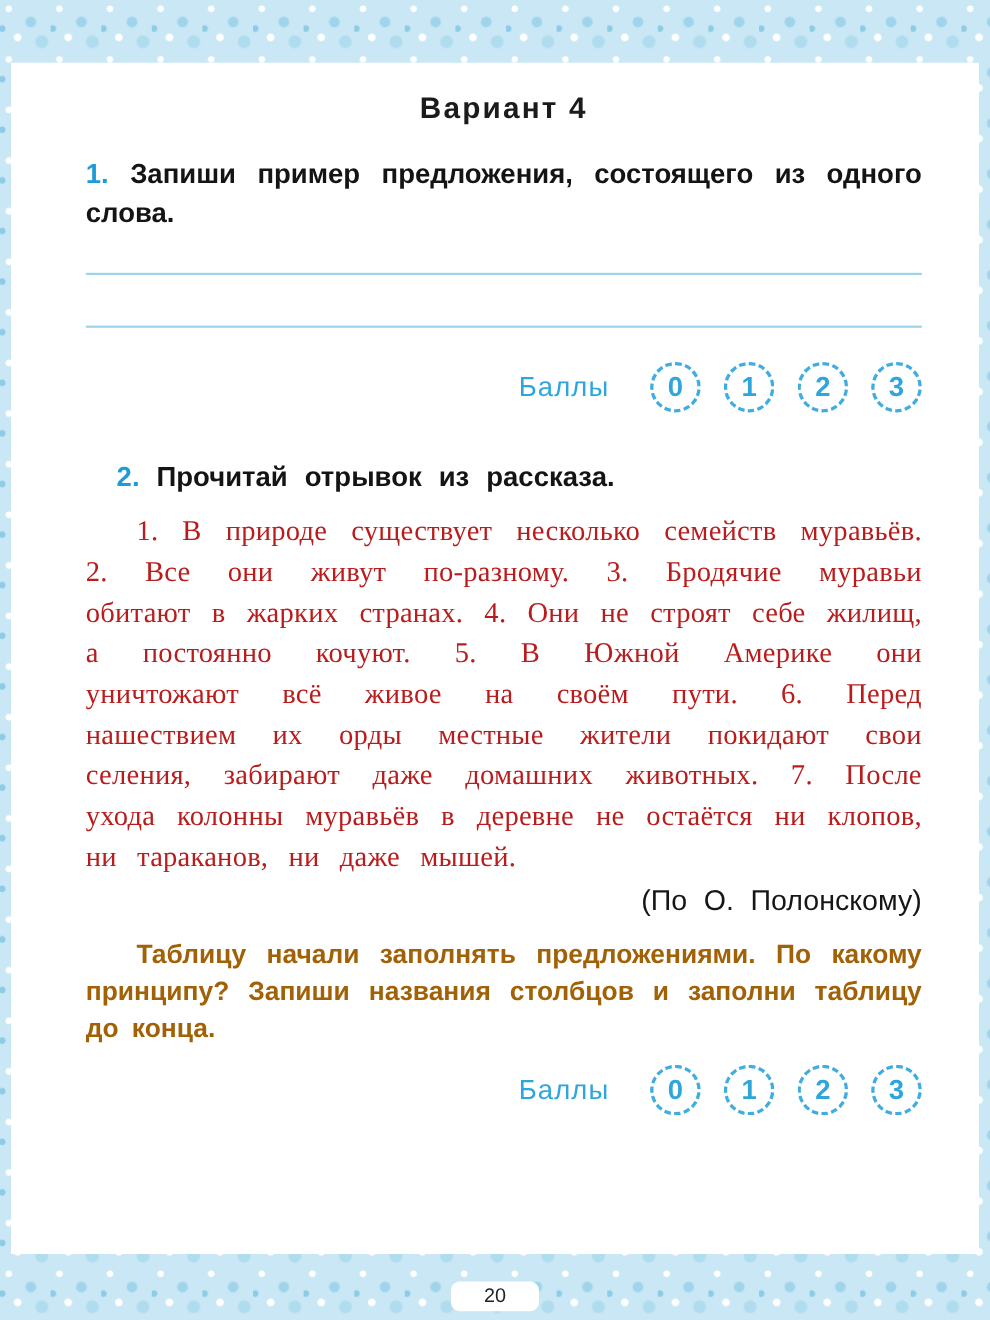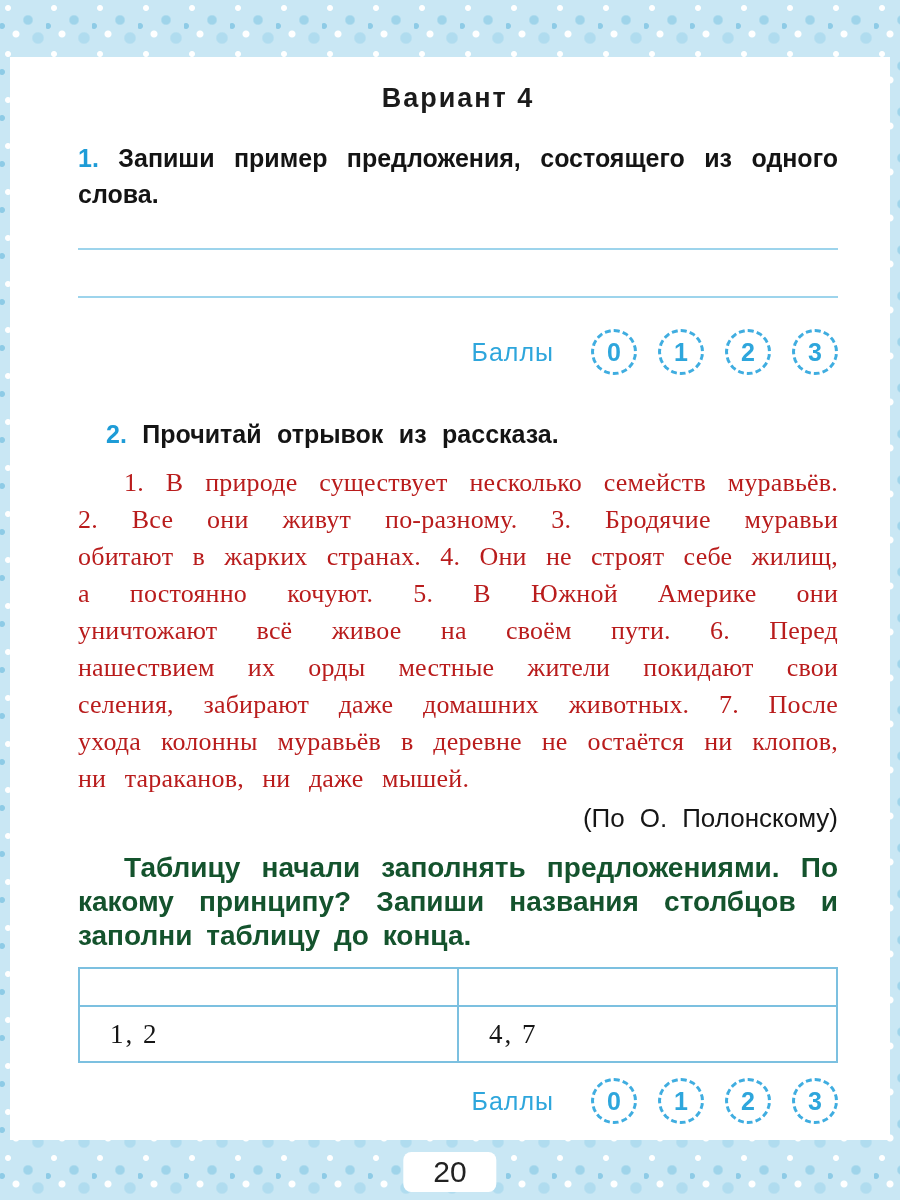--- a/index.html
+++ b/index.html
@@ -51,40 +51,40 @@
     font-size:26px;line-height:37px;color:#b91c1c;
     text-align:justify;word-spacing:0.45em;letter-spacing:0.2px;
     text-indent:46px;margin:12px 0 0 0;
   }
   .attribution{
     font-family:Liberation Sans, sans-serif;
     font-size:26px;line-height:38px;color:#161616;
     text-align:right;word-spacing:0.3em;margin:2px 0 0 0;
   }
   .instruction{
-    font-size:28px;line-height:34px;font-weight:bold;color:#14532d;
+    font-size:24px;line-height:34px;font-weight:bold;color:#a16207;
     text-align:justify;word-spacing:0.22em;text-indent:46px;
     margin:14px 0 0 0;
   }
   table.answer-table{
     width:100%;border-collapse:collapse;margin-top:14px;
   }
   table.answer-table td{
     border:2px solid #7cc0e0;
   }
   .thead-row td{height:34px;}
   .tdata-row td{
     height:52px;font-family:"Liberation Serif",serif;font-size:27px;
     color:#161616;padding-left:30px;vertical-align:middle;letter-spacing:2px;
   }
   .score-row.second{margin-top:14px;}
   .page-number{
     position:absolute;left:50%;bottom:8px;transform:translateX(-50%);
     background:#ffffff;padding:3px 30px;border-radius:8px;
-    font-size:30px;color:#222;margin-top:12px;
+    font-size:18px;color:#222;margin-top:12px;
   }
 </style>
 </head>
 <body>
 
 <div class="paper">
 
   <div class="variant-title">Вариант 4</div>
 
   <p class="task-text"><span class="num-blue">1.</span> <span>Запиши пример предложения, состоящего из одного слова.</span></p>
@@ -101,32 +101,20 @@
   </div>
 
   <p class="task-text task2-head"><span class="num-blue">2.</span> <span>Прочитай отрывок из рассказа.</span></p>
 
   <p class="passage">1. В природе существует несколько семейств муравьёв. 2. Все они живут по-разному. 3. Бродячие муравьи обитают в жарких странах. 4. Они не строят себе жилищ, а постоянно кочуют. 5. В Южной Америке они уничтожают всё живое на своём пути. 6. Перед нашествием их орды местные жители покидают свои селения, забирают даже домашних животных. 7. После ухода колонны муравьёв в деревне не остаётся ни клопов, ни тараканов, ни даже мышей.</p>
 
   <p class="attribution">(По О. Полонскому)</p>
 
   <p class="instruction">Таблицу начали заполнять предложениями. По какому принципу? Запиши названия столбцов и заполни таблицу до конца.</p>
 
-  <table class="answer-table">
-    <tbody>
-      <tr class="thead-row">
-        <td></td>
-        <td></td>
-      </tr>
-      <tr class="tdata-row">
-        <td>1, 2</td>
-        <td>4, 7</td>
-      </tr>
-    </tbody>
-  </table>
 
   <div class="score-row second">
     <span class="score-label">Баллы</span>
     <span class="score-circle">0</span>
     <span class="score-circle">1</span>
     <span class="score-circle">2</span>
     <span class="score-circle">3</span>
   </div>
 
 </div>

